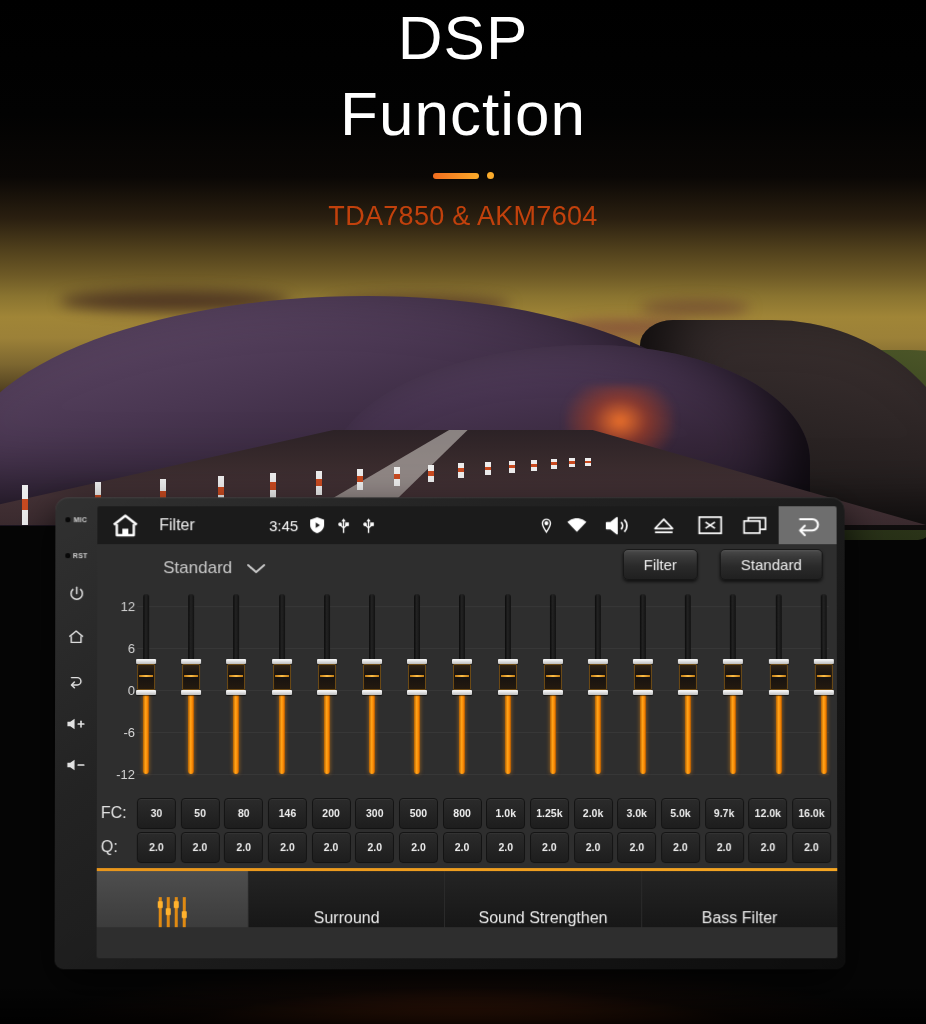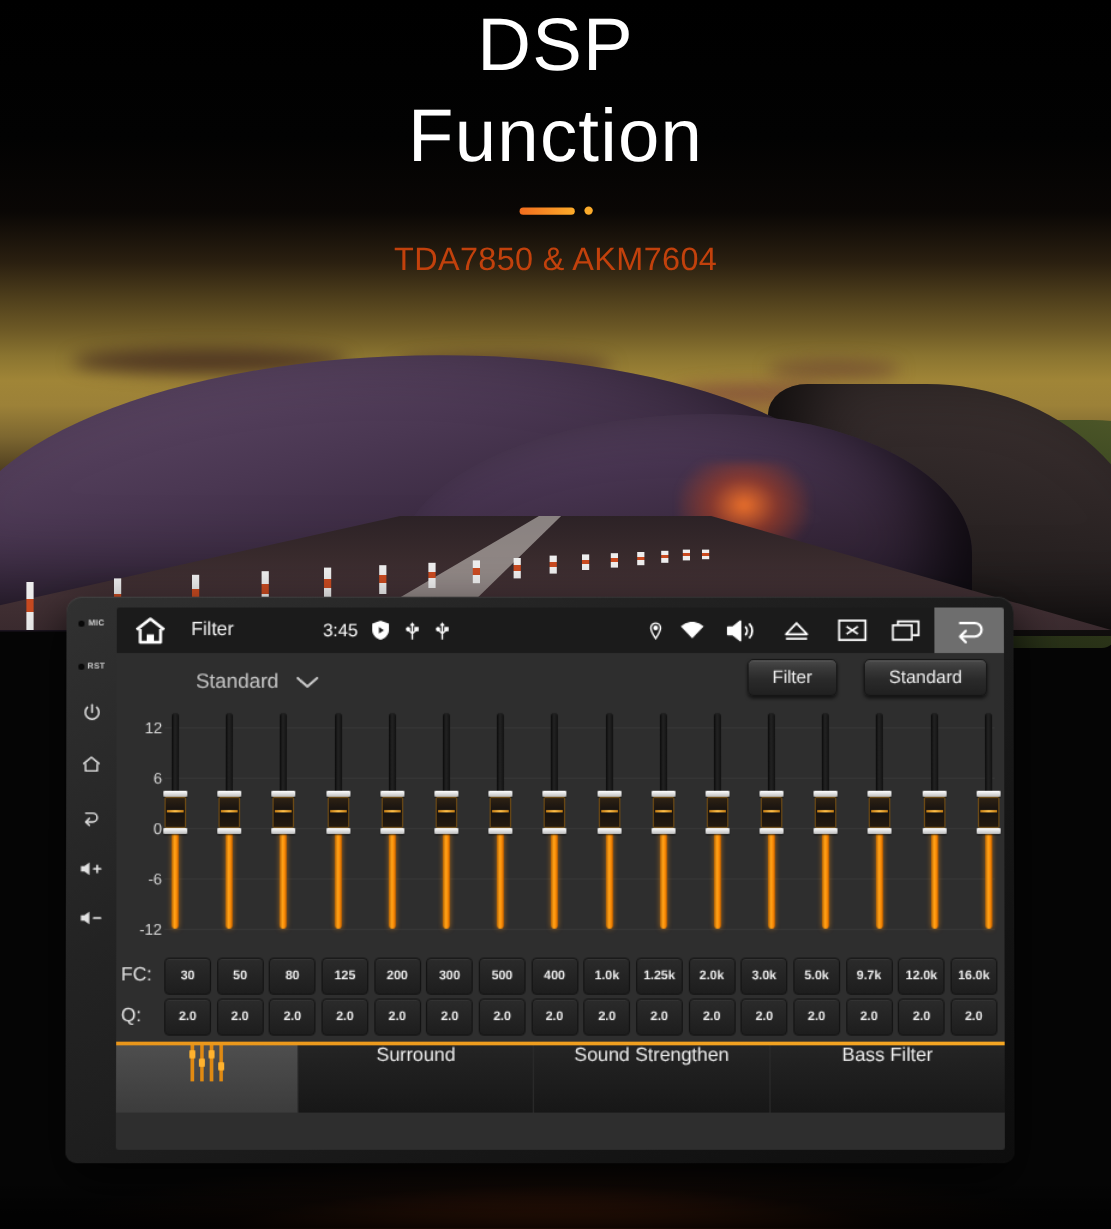--- a/index.html
+++ b/index.html
@@ -215,21 +215,21 @@
     color:#ededed; font-size:10.5px; font-weight:700;
     width:39px; height:31px;
     display:flex; align-items:center; justify-content:center;
     box-shadow: inset 0 1px 0 rgba(255,255,255,.05);
   }
 
   .tabsep { height:3px; background: linear-gradient(90deg,#e9961b,#f5a623); margin-top:4px; }
 
   .tabs { display:flex; height:56px; background:#1c1c1c; }
   .tab {
-    flex:1; display:flex; align-items:flex-start; justify-content:center;
+    flex:1; display:flex; align-items:flex-end; justify-content:center;
     color:#ededed; font-size:16px;
     border-right:1px solid #2a2a2a;
     background: linear-gradient(180deg,#242424,#171717);
   }
   .tab.eqtab { flex:0 0 152px; background: linear-gradient(180deg,#4e4e4e,#3c3c3c); }
   .tab:last-child { border-right:none; }
   .eqicon { display:flex; gap:3px; align-items:flex-start; height:30px; }
   .eqf { width:5px; position:relative; }
   .eqf .st { position:absolute; left:1px; width:3px; background:#e08a12; }
   .eqf .kn { position:absolute; left:0; width:5px; height:7px; background:#ffb22e; border-radius:1px; }
@@ -611,25 +611,25 @@
             </div>
           </div>
       </div>
 
       <div class="valrow">
         <span class="lbl">FC:</span>
         <div class="cells" id="fc-cells">
             <div class="cell">30</div>
             <div class="cell">50</div>
             <div class="cell">80</div>
-            <div class="cell">125</div>
+            <div class="cell">146</div>
             <div class="cell">200</div>
             <div class="cell">300</div>
             <div class="cell">500</div>
-            <div class="cell">400</div>
+            <div class="cell">800</div>
             <div class="cell">1.0k</div>
             <div class="cell">1.25k</div>
             <div class="cell">2.0k</div>
             <div class="cell">3.0k</div>
             <div class="cell">5.0k</div>
             <div class="cell">9.7k</div>
             <div class="cell">12.0k</div>
             <div class="cell">16.0k</div>
           </div>
       </div>

